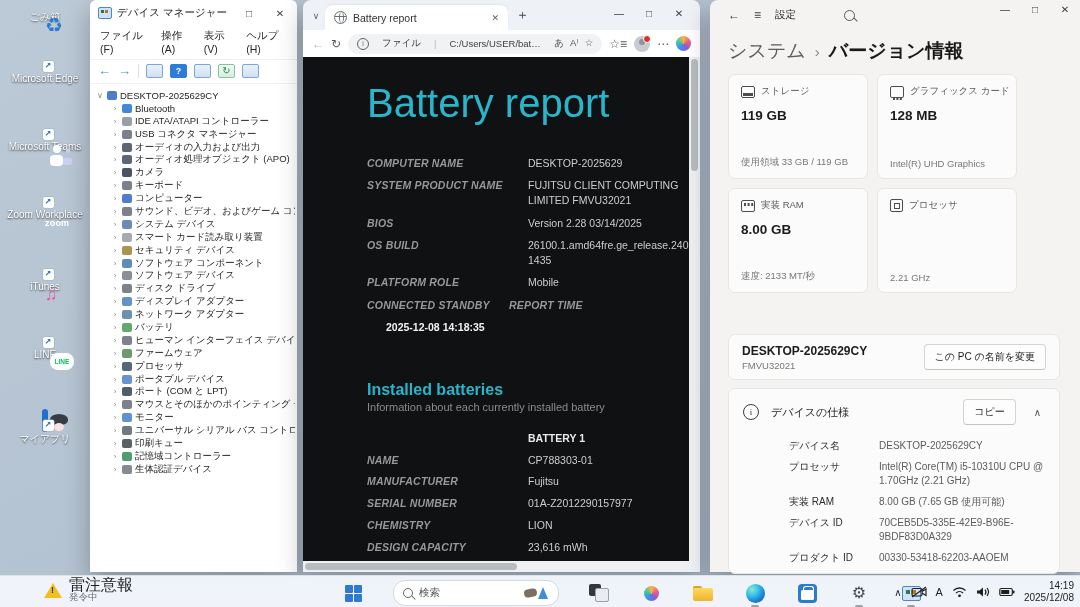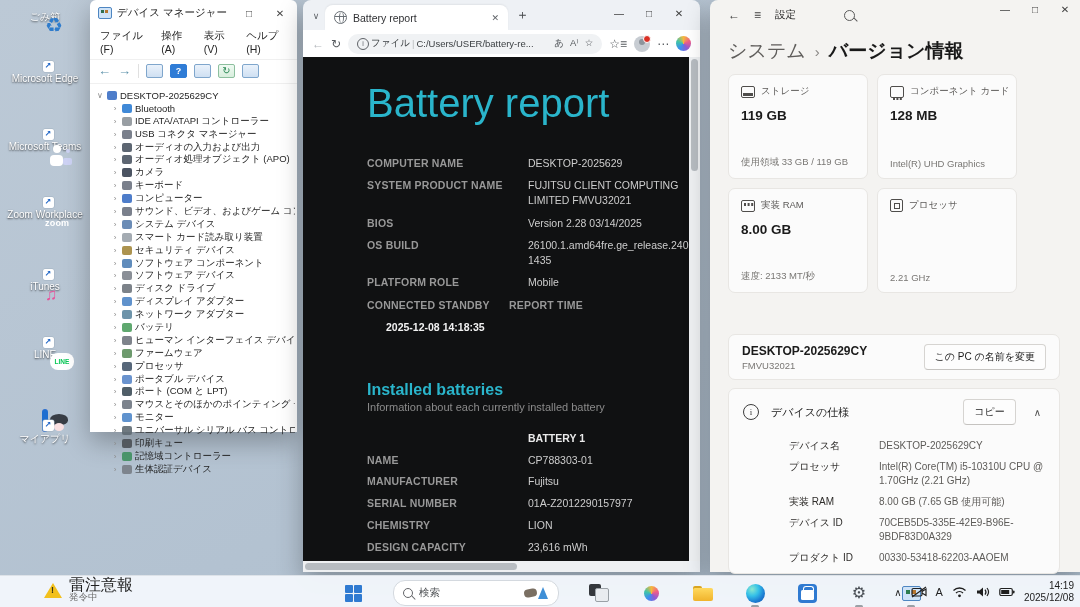--- a/index.html
+++ b/index.html
@@ -25,21 +25,21 @@
   .ic-itunes{background:radial-gradient(#ffffff,#eef0f6);border-radius:50%;box-shadow:inset 0 0 0 1px #e3e6ee;}
   .ic-itunes::after{content:"\266B";position:absolute;inset:0;font-size:17px;line-height:34px;color:#e8509a;}
   .ic-line{background:#06c755;border-radius:8px;}
   .ic-line::before{content:"";position:absolute;left:5px;top:7px;width:24px;height:17px;background:#fff;border-radius:8px;}
   .ic-line::after{content:"LINE";position:absolute;left:5px;top:7px;width:24px;font-size:6.5px;font-weight:bold;line-height:17px;color:#06c755;}
   .ic-custom{background:#f2c3cd;border:3px solid #1f6fd0;border-radius:4px;width:28px !important;height:28px !important;}
   .ic-custom::before{content:"";position:absolute;left:5px;top:2px;width:18px;height:11px;background:#383d45;border-radius:50% 50% 42% 42%;}
   .ic-custom::after{content:"";position:absolute;left:9px;top:11px;width:10px;height:8px;background:#fae0e2;border-radius:50%;}
 
   
-  #dm{left:90px;top:0;width:207px;height:432px;border-radius:6px 6px 0 0;font-size:10px;color:#1f1f1f;}
+  #dm{left:90px;top:0;width:207px;height:572px;border-radius:6px 6px 0 0;font-size:10px;color:#1f1f1f;}
   .dm-titlebar{height:26px;display:flex;align-items:center;gap:5px;padding:0 4px 0 8px;}
   .dm-appicon{width:12px;height:10px;background:#cfe3f7;border:1px solid #4e86c2;border-radius:2px;position:relative;}
   .dm-appicon::after{content:"";position:absolute;left:2px;top:2px;width:3px;height:3px;background:#2f6f4f;box-shadow:4px 0 0 #b5762f;}
   .dm-title{flex:1;font-size:10.5px;color:#222;white-space:nowrap;overflow:hidden;}
   .wc{width:26px;height:20px;display:flex;align-items:center;justify-content:center;color:#444;font-size:10px;cursor:pointer;}
   .dm-menu{display:flex;gap:12px;padding:3px 10px 4px;font-size:10.5px;color:#262626;border-bottom:1px solid #f0f0f0;}
   .dm-tools{display:flex;align-items:center;gap:7px;padding:4px 8px 5px;border-bottom:1px solid #f0f0f0;}
   .navarr{color:#5e93ab;font-size:13px;font-weight:bold;line-height:12px;}
   .tsep{width:1px;height:14px;background:#e0e0e0;}
   .tbtn{width:15px;height:12px;border:1px solid #7fa6cc;background:linear-gradient(#eaf2fb,#cfe0f2);border-radius:2px;position:relative;}
@@ -61,34 +61,34 @@
   .globe::after{content:"";position:absolute;left:0;right:0;top:4px;height:1.1px;background:#6a7076;}
   .globe::before{content:"";position:absolute;left:3.5px;top:0;bottom:0;width:3px;border-left:1.1px solid #6a7076;border-right:1.1px solid #6a7076;border-radius:50%;}
   .tab-title{flex:1;font-size:10.5px;color:#303134;white-space:nowrap;overflow:hidden;}
   .tab-close{color:#5f6368;font-size:9px;padding:2px 3px;cursor:pointer;}
   .newtab{margin:0 0 6px 8px;color:#44474a;font-size:13px;cursor:pointer;}
   .brctl{position:absolute;right:6px;top:4px;display:flex;}
   .wc2{width:30px;height:20px;text-align:center;line-height:20px;color:#3c3c3c;font-size:10px;cursor:pointer;}
   .navbar{height:27px;background:#fff;display:flex;align-items:center;gap:7px;padding:0 9px;border-bottom:1px solid #e4e6e9;}
   .nbi{color:#565a5e;font-size:12px;cursor:pointer;}
   .nbi.dis{color:#b4b8bc;}
-  .urlpill{flex:1;height:20px;border-radius:10px;background:#f0f2f4;display:flex;align-items:center;gap:2px;padding:0 9px;font-size:9.5px;color:#3c4043;min-width:0;cursor:text;}
+  .urlpill{flex:1;height:20px;border-radius:10px;background:#f0f2f4;display:flex;align-items:center;gap:13px;padding:0 9px;font-size:9.5px;color:#3c4043;min-width:0;cursor:text;}
   .info-i{width:10px;height:10px;border:1px solid #5f6368;border-radius:50%;font-size:7px;line-height:10px;text-align:center;color:#5f6368;flex:0 0 auto;}
   .scheme{color:#3c4043;flex:0 0 auto;}
   .psep{color:#b9bcbe;flex:0 0 auto;}
   .url{white-space:nowrap;overflow:hidden;text-overflow:ellipsis;min-width:0;}
   .pilltail{margin-left:auto;display:flex;gap:6px;color:#565a5e;font-size:9.5px;flex:0 0 auto;}
   .avatar{width:16px;height:16px;border-radius:50%;background:#c7ccd2;position:relative;cursor:pointer;flex:0 0 auto;}
   .avatar::before{content:"";position:absolute;left:5px;top:3px;width:6px;height:6px;border-radius:50%;background:#8d949b;}
   .avatar::after{content:"";position:absolute;right:-1px;top:-1px;width:6px;height:6px;border-radius:50%;background:#d93025;border:1px solid #fff;}
   .copilot{width:15px;height:15px;border-radius:50%;background:conic-gradient(#f6b73c,#ef5b8a,#8e5bd4,#3c8ef0,#40c4a8,#f6b73c);cursor:pointer;}
   .page{position:absolute;left:0;top:57px;right:11px;bottom:11px;background:#101112;padding:2px 0 0 64px;overflow:hidden;}
   .page h1{margin:22px 0 0;font-size:40px;font-weight:400;color:#2ab5cb;letter-spacing:0;}
   .igrid{display:grid;grid-template-columns:140px 172px;column-gap:2px;row-gap:7px;font-size:10.5px;margin-top:30px;}
-  .bl{color:#989898;font-weight:bold;letter-spacing:.2px;line-height:1.45;}
+  .bl{color:#989898;font-weight:bold;letter-spacing:.2px;line-height:1.45;font-style:italic;}
   .bv{color:#cdcdcd;line-height:1.45;padding-left:19px;}
   .bv.strong{color:#f2f2f2;font-weight:bold;}
   .page h2{margin:46px 0 2px;font-size:16px;font-weight:bold;color:#2ab5cb;}
   .subtitle{font-size:11px;color:#8b8b8b;}
   .bgrid{margin-top:18px;row-gap:6.5px;}
   .colhead{color:#eaeaea;font-weight:bold;}
   .vscroll{position:absolute;top:57px;right:0;width:11px;bottom:11px;background:#eef0f2;}
   .vthumb{position:absolute;top:2px;left:2px;width:7px;height:112px;border-radius:4px;background:#b7bcc1;}
   .hscroll{position:absolute;left:0;right:11px;bottom:0;height:11px;background:#eef0f2;}
   .hthumb{position:absolute;left:2px;top:2px;height:7px;width:212px;border-radius:4px;background:#b7bcc1;}
@@ -459,21 +459,21 @@
           <div class="t">
             <span class="ci storage-icon"></span>
             <span>ストレージ</span>
           </div>
           <div class="v">119 GB</div>
           <div class="f">使用領域 33 GB / 119 GB</div>
         </div>
         <div class="card">
           <div class="t">
             <span class="ci gpu-icon"></span>
-            <span>コンポーネント カード</span>
+            <span>グラフィックス カード</span>
           </div>
           <div class="v">128 MB</div>
           <div class="f">Intel(R) UHD Graphics</div>
         </div>
         <div class="card">
           <div class="t">
             <span class="ci ram-icon"></span>
             <span>実装 RAM</span>
           </div>
           <div class="v">8.00 GB</div>

